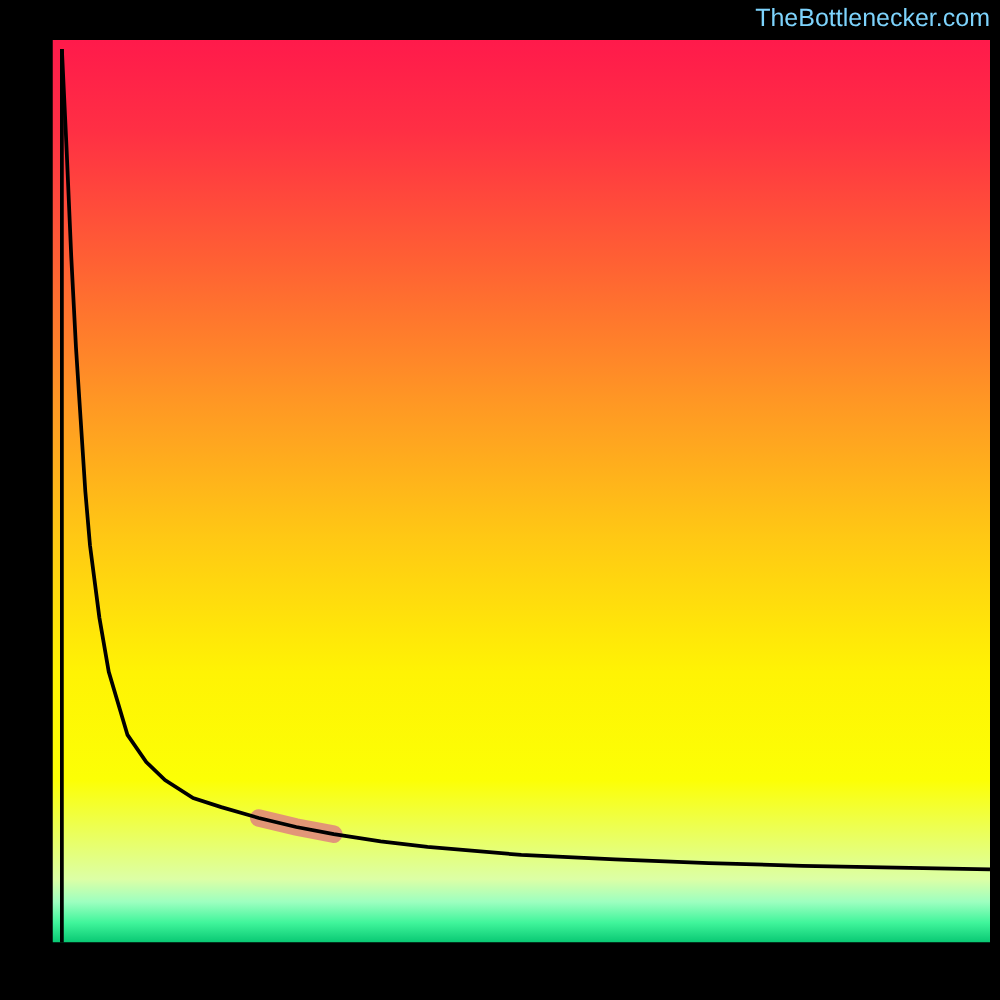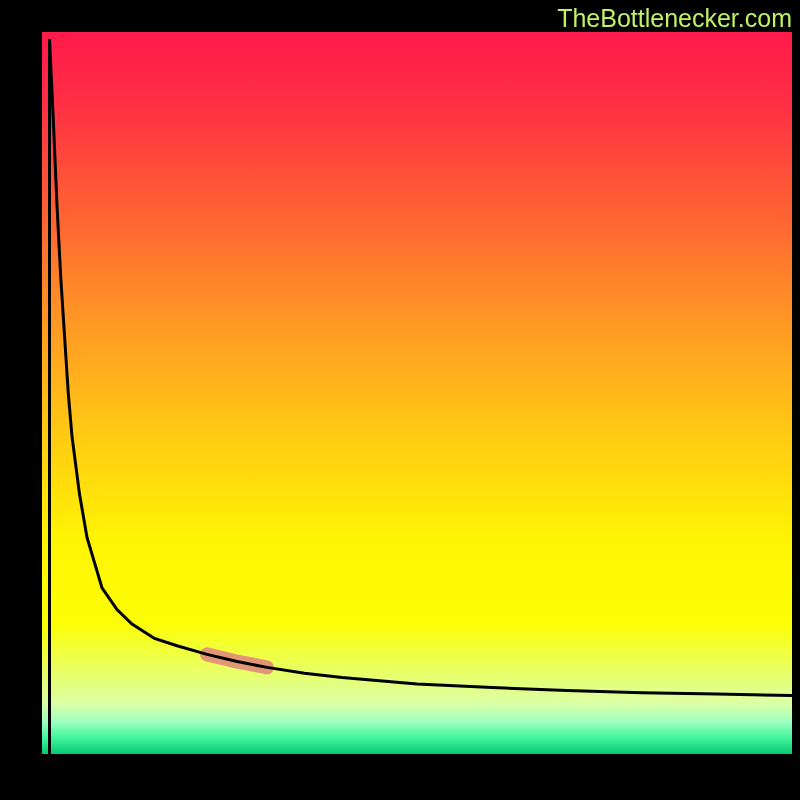--- a/index.html
+++ b/index.html
@@ -28,23 +28,23 @@
     left: 0;
     top: 0;
     width: 100%;
     height: 100%;
   }
   .watermark {
     position: absolute;
     right: 8px;
     top: 4px;
     font-family: Arial, Helvetica, sans-serif;
-    font-size: 25px;
+    font-size: 20px;
     font-weight: 500;
-    color: #bef264;
+    color: #7dd3fc;
     letter-spacing: 0px;
   }
   svg.curve {
     position: absolute;
     left: 0;
     top: 0;
     width: 100%;
     height: 100%;
     overflow: visible;
   }

